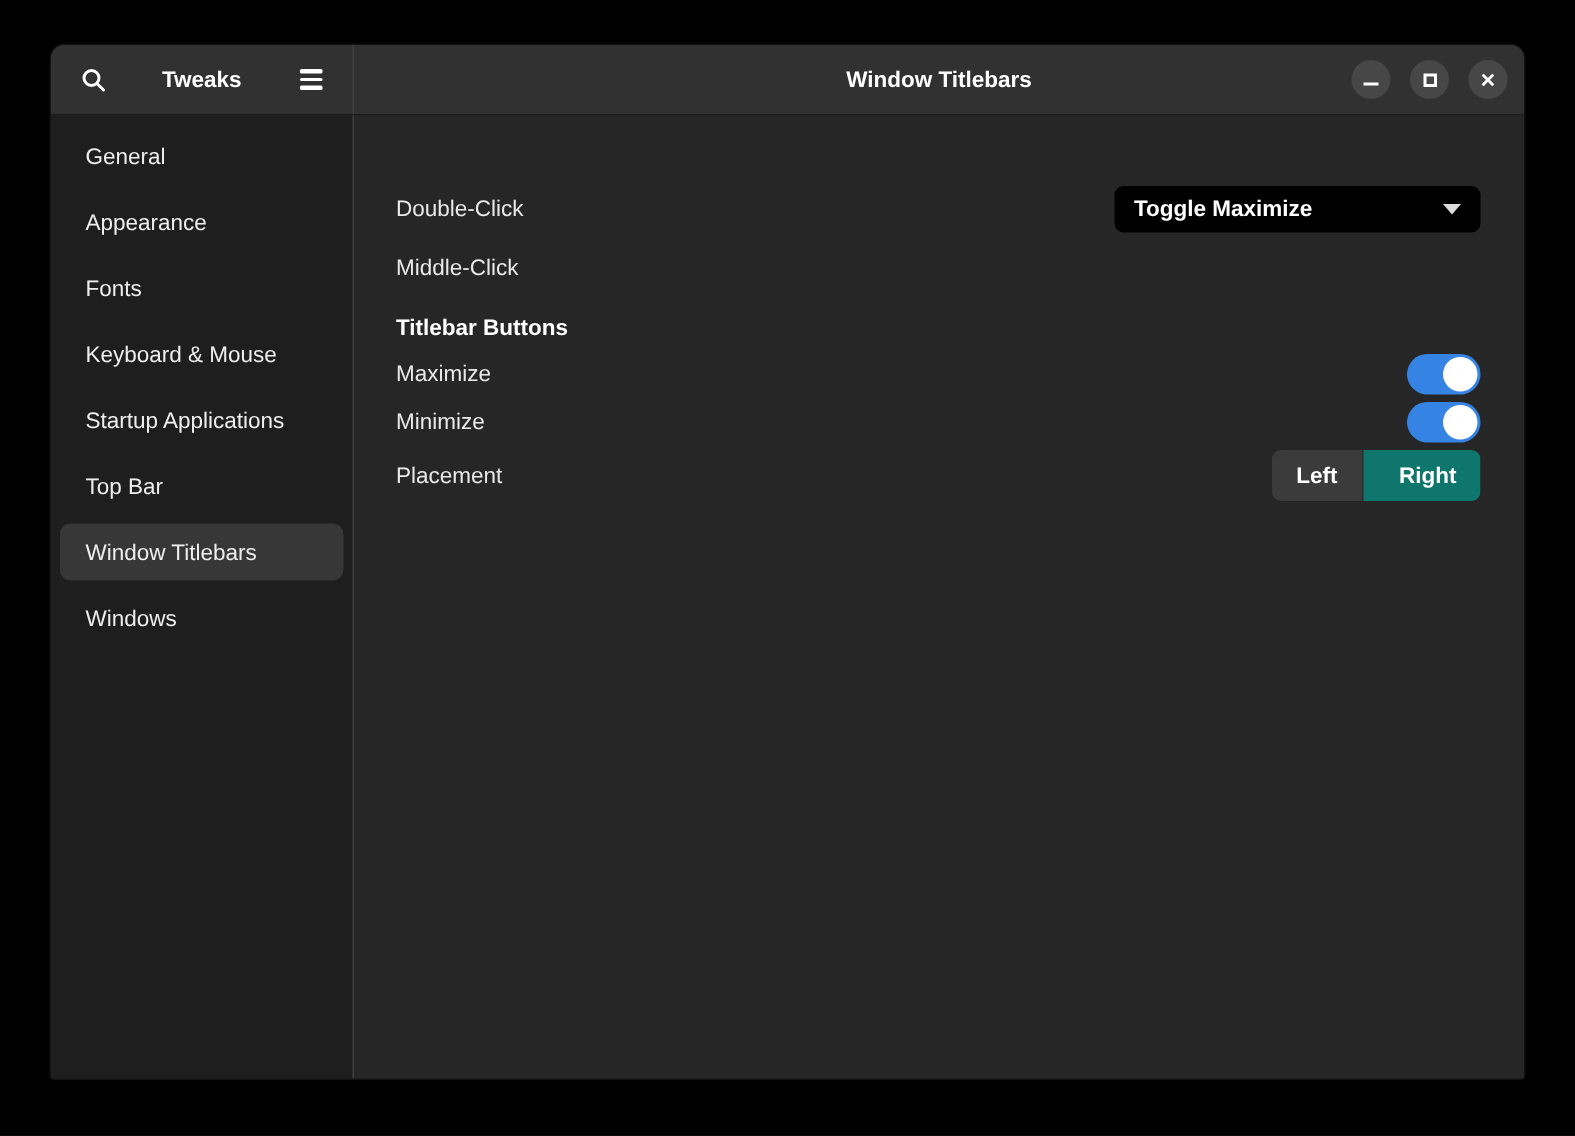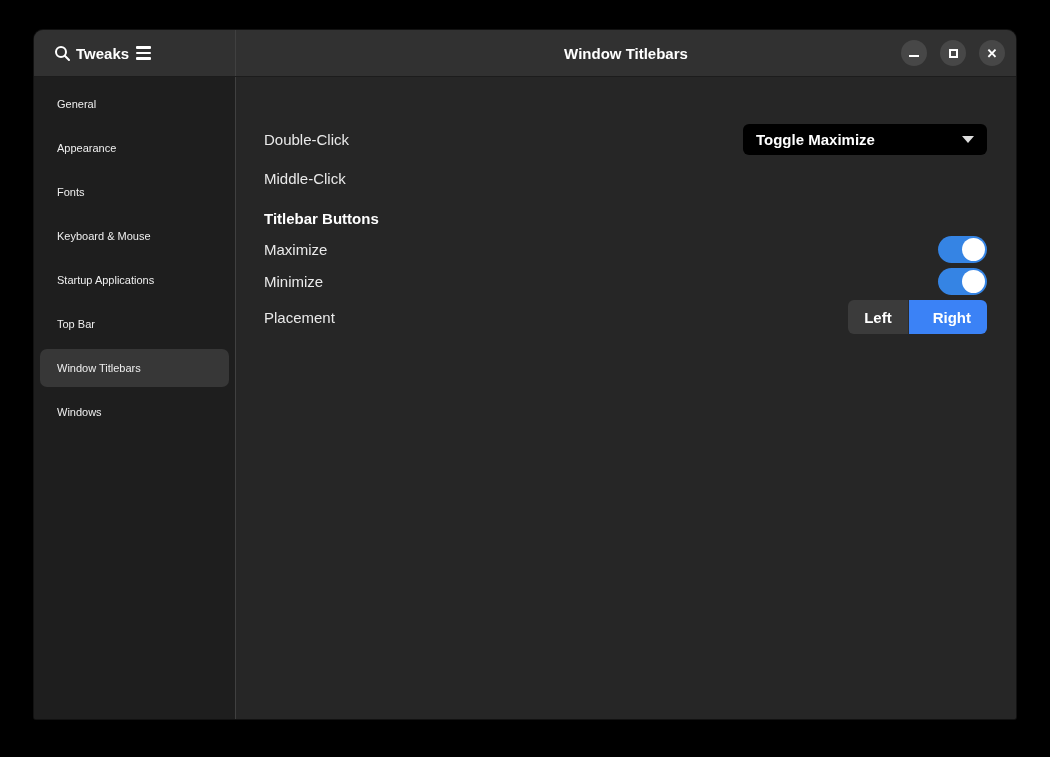--- a/index.html
+++ b/index.html
@@ -26,20 +26,21 @@
     flex: 0 0 47px;
     display: flex;
     background: #313131;
     border-bottom: 1px solid #1c1c1c;
   }
   .headerbar-left {
     width: 202px;
     flex: 0 0 202px;
     display: flex;
     align-items: center;
+    justify-content: space-between;
     padding: 0 14px;
     border-right: 1px solid #404040;
   }
   .headerbar-right {
     flex: 1;
     position: relative;
     display: flex;
     align-items: center;
     justify-content: center;
   }
@@ -121,21 +122,21 @@
     padding-top: 5px;
   }
   .sidebar-item {
     height: 44px;
     display: flex;
     align-items: center;
     padding-left: 17px;
     margin: 0 6px;
     border-radius: 7px;
     color: #eeeeee;
-    font-size: 11px;
+    font-size: 15px;
     cursor: pointer;
   }
   .sidebar-item.selected {
     background: #373737;
     height: 38px;
     margin-top: 3px;
     margin-bottom: 3px;
   }
   .content {
     flex: 1;
@@ -218,21 +219,21 @@
     align-items: center;
     justify-content: center;
     background: #3b3b3b;
     color: #ffffff;
     font-weight: bold;
     font-size: 15px;
     border: none;
     cursor: pointer;
   }
   .seg-btn.selected {
-    background: #3b82f6;
+    background: #0f766e;
     padding-left: 24px;
   }
   .seg-btn + .seg-btn {
     border-left: 1px solid #2c2c2c;
   }
 </style>
 </head>
 <body>
 
 <div class="window">

